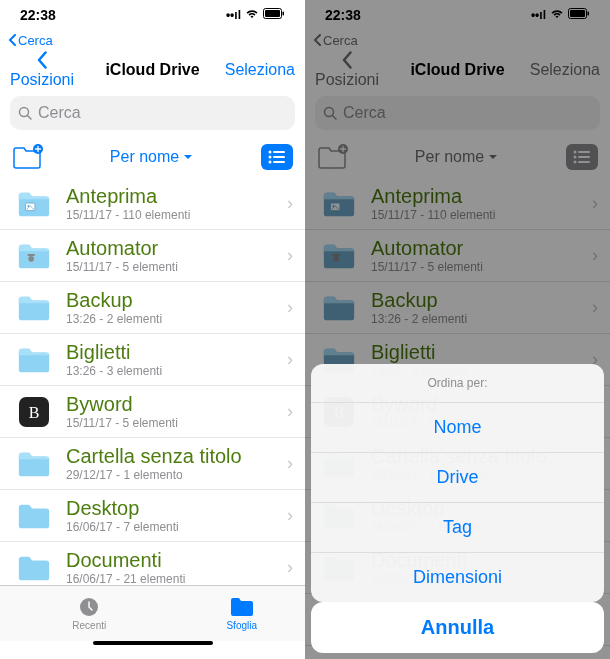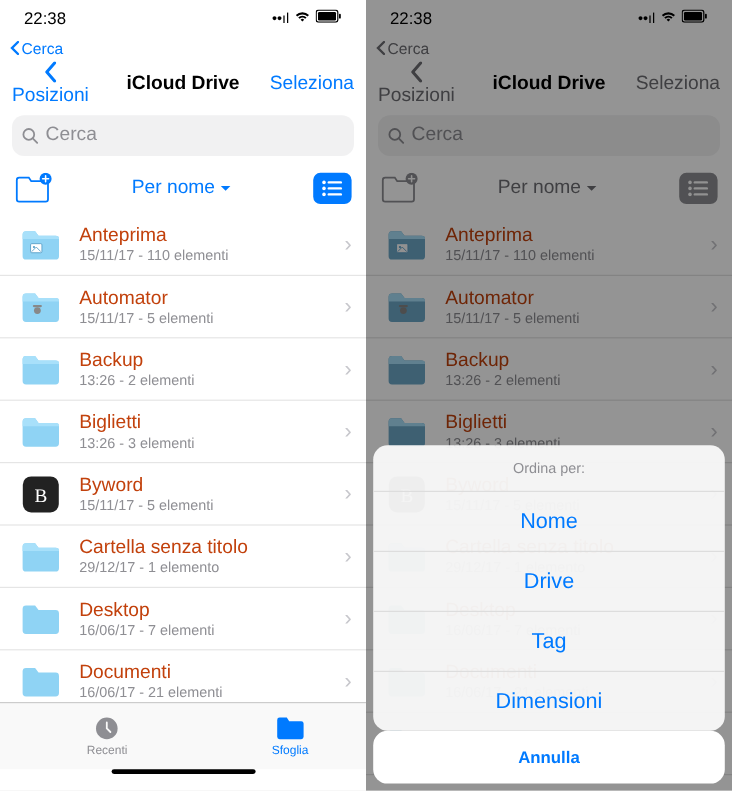--- a/index.html
+++ b/index.html
@@ -2,21 +2,21 @@
 <html><head>
   <meta charset="utf-8">
   <style>
     * { margin: 0; padding: 0; box-sizing: border-box; -webkit-font-smoothing: antialiased; }
     body { font-family: -apple-system, BlinkMacSystemFont, "Helvetica Neue", sans-serif; background: #fff; display: flex; width: 610px; height: 659px; overflow: hidden; }
     .pane { width: 305px; height: 659px; background: #fff; display: flex; flex-direction: column; position: relative; }
     .pane.right { background: #f7f7f7; }
     .dimmer { position: absolute; inset: 0; background: rgba(0,0,0,0.4); z-index: 5; }
 
     
-    .status { height: 30px; display: flex; justify-content: space-between; align-items: center; padding: 0 20px; font-size: 14px; font-weight: 400; color: #000; }
+    .status { height: 30px; display: flex; justify-content: space-between; align-items: center; padding: 0 20px; font-size: 14px; font-weight: 700; color: #000; }
     .status .right-icons { display: flex; gap: 4px; align-items: center; font-size: 12px; }
 
     
     .back-row { padding: 0 8px; height: 20px; display: flex; align-items: center; }
     .back-link { color: #007aff; font-size: 13px; display: flex; align-items: center; gap: 2px; }
 
     
     .nav { height: 40px; display: flex; align-items: center; justify-content: space-between; padding: 0 10px; }
     .nav .back-btn { color: #007aff; font-size: 16px; display: flex; align-items: center; gap: 2px; flex-direction: column; }
     .nav .title { font-size: 16px; font-weight: 600; position: absolute; left: 50%; transform: translateX(-50%); }
@@ -30,39 +30,39 @@
     .toolbar { display: flex; align-items: center; justify-content: space-between; padding: 8px 12px; }
     .new-folder { width: 30px; height: 26px; position: relative; }
     .sort-btn { color: #007aff; font-size: 16px; font-weight: 400; display: flex; align-items: center; gap: 4px; }
     .view-btn { width: 32px; height: 26px; background: #007aff; border-radius: 6px; display: flex; align-items: center; justify-content: center; }
 
     
     .list { flex: 1; overflow: hidden; }
     .row { display: flex; align-items: center; padding: 8px 12px 8px 16px; border-bottom: 0.5px solid #e5e5e5; gap: 14px; height: 52px; }
     .row .icon { width: 36px; height: 30px; flex-shrink: 0; display:flex; align-items:center; justify-content:center;}
     .row .texts { flex: 1; }
-    .row .name { font-size: 16px; color: #c2410c; }
+    .row .name { font-size: 20px; color: #4d7c0f; }
     .row .meta { font-size: 12px; color: #8e8e93; }
     .row .chev { color: #c7c7cc; font-size: 18px; }
 
     
     .tabbar { height: 56px; border-top: 0.5px solid #ccc; display: flex; background: #f9f9f9; }
     .tab { flex: 1; display: flex; flex-direction: column; align-items: center; justify-content: center; gap: 2px; font-size: 10px; margin-left: 26px; }
     .tab.inactive { color: #8e8e93; }
     .tab.active { color: #007aff; }
     .home-ind { height: 18px; display: flex; justify-content: center; align-items: flex-start; }
     .home-ind .bar { width: 120px; height: 4px; background: #000; border-radius: 3px; }
 
     
     .sheet-wrap { position: absolute; left: 6px; right: 6px; bottom: 6px; z-index: 10; }
     .sheet { background: rgba(248,248,248,0.96); border-radius: 12px; overflow: hidden; margin-bottom: 0; }
     .sheet-title { text-align: center; font-size: 12px; color: #8e8e93; padding: 12px 0; border-bottom: 0.5px solid #ddd; }
     .sheet-opt { text-align: center; font-size: 18px; color: #007aff; padding: 14px 0; border-bottom: 0.5px solid #ddd; }
     .sheet-opt:last-child { border-bottom: none; }
-    .cancel-btn { background: #fff; border-radius: 12px; text-align: center; font-size: 14px; color: #007aff; font-weight: 600; padding: 14px 0; }
+    .cancel-btn { background: #fff; border-radius: 12px; text-align: center; font-size: 20px; color: #007aff; font-weight: 600; padding: 14px 0; }
 
     
     .pane.right .status, .pane.right .back-row, .pane.right .nav, .pane.right .search-wrap, .pane.right .toolbar, .pane.right .list { filter: brightness(0.95); }
     .pane.right .nav .back-btn, .pane.right .nav .select, .pane.right .sort-btn { color: #6f6f74; }
     .pane.right .row .icon svg .fld { fill: #6da8c9; }
     .pane.right .view-btn { background: #8e8e93; }
     .pane.right .new-folder svg .fld-outline { stroke:#8e8e93; }
     .pane.right .new-folder svg .plus-circ { fill:#8e8e93; }
   </style>
 </head>

